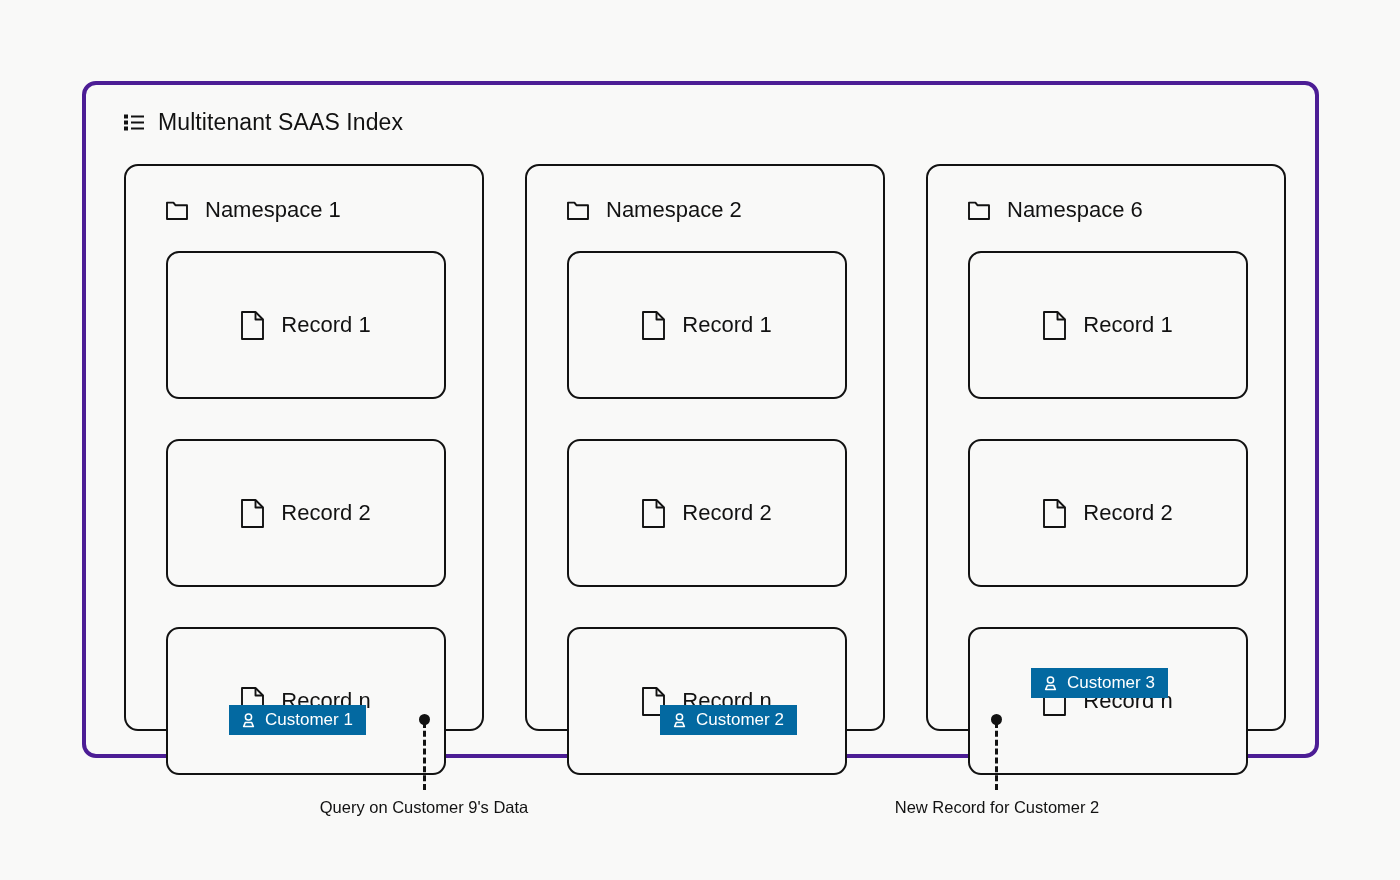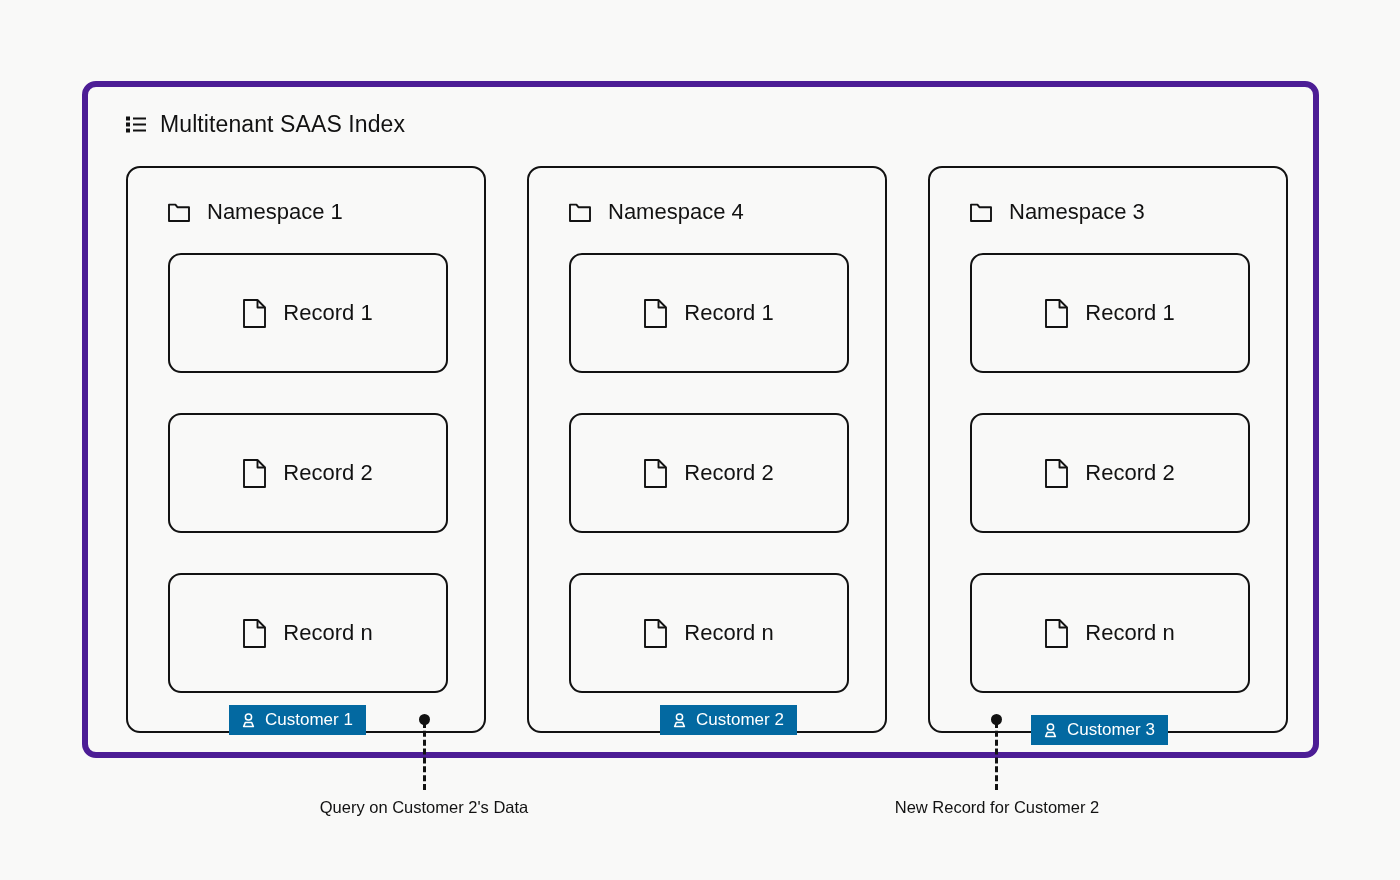--- a/index.html
+++ b/index.html
@@ -17,21 +17,21 @@
   }
 
   
   #index-container {
     position: absolute;
     left: 82px;
     top: 81px;
     width: 1237px;
     height: 677px;
     box-sizing: border-box;
-    border: 6px solid #4c1d95;
+    border: 4px solid #4c1d95;
     border-radius: 14px;
     background: #f9f9f8;
     z-index: 2;
   }
 
   #index-header {
     position: absolute;
     left: 38px;
     top: 24px;
     display: flex;
@@ -96,21 +96,21 @@
     left: 40px;
     top: 85px;
     display: flex;
     flex-direction: column;
     gap: 40px;
   }
 
   .record-card {
     box-sizing: border-box;
     width: 280px;
-    height: 120px;
+    height: 148px;
     border: 2px solid #121212;
     border-radius: 13px;
     background: #f9f9f8;
     display: flex;
     align-items: center;
     justify-content: center;
     gap: 17px;
   }
   .record-label {
     font-size: 22px;
@@ -145,21 +145,21 @@
     top: -1px;
   }
   .person-icon {
     width: 17px;
     height: 17px;
     display: block;
   }
 
   #badge-customer-1 { left: 229px; top: 705px; }
   #badge-customer-2 { left: 660px; top: 705px; }
-  #badge-customer-3 { left: 1031px; top: 715px; }
+  #badge-customer-3 { left: 1031px; top: 668px; }
 
   
   .conn-dot {
     position: absolute;
     width: 11px;
     height: 11px;
     border-radius: 50%;
     background: #121212;
     z-index: 5;
   }
@@ -247,21 +247,21 @@
       </div>
     </div>
 
     <div class="namespace">
       <div class="ns-header">
         <span>
           <svg class="folder-icon" viewBox="0 0 22 19" fill="none" xmlns="http://www.w3.org/2000/svg">
             <path d="M1 18V1.6h6.4l2 2.6H21V18H1Z" stroke="#121212" stroke-width="1.9" stroke-linejoin="round"></path>
           </svg>
         </span>
-        <span class="ns-title">Namespace 4</span>
+        <span class="ns-title">Namespace 2</span>
       </div>
       <div class="records">
         <div class="record-card">
           <span>
             <svg class="doc-icon" viewBox="0 0 23 29" fill="none" xmlns="http://www.w3.org/2000/svg">
               <path d="M1 1h13.5L22 8.5V28H1V1Z" stroke="#121212" stroke-width="1.9" stroke-linejoin="round"></path>
               <path d="M14.5 1v7.5H22" stroke="#121212" stroke-width="1.9" stroke-linejoin="round"></path>
             </svg>
           </span>
           <span class="record-label">Record 1</span>
@@ -287,21 +287,21 @@
       </div>
     </div>
 
     <div class="namespace">
       <div class="ns-header">
         <span>
           <svg class="folder-icon" viewBox="0 0 22 19" fill="none" xmlns="http://www.w3.org/2000/svg">
             <path d="M1 18V1.6h6.4l2 2.6H21V18H1Z" stroke="#121212" stroke-width="1.9" stroke-linejoin="round"></path>
           </svg>
         </span>
-        <span class="ns-title">Namespace 3</span>
+        <span class="ns-title">Namespace 6</span>
       </div>
       <div class="records">
         <div class="record-card">
           <span>
             <svg class="doc-icon" viewBox="0 0 23 29" fill="none" xmlns="http://www.w3.org/2000/svg">
               <path d="M1 1h13.5L22 8.5V28H1V1Z" stroke="#121212" stroke-width="1.9" stroke-linejoin="round"></path>
               <path d="M14.5 1v7.5H22" stroke="#121212" stroke-width="1.9" stroke-linejoin="round"></path>
             </svg>
           </span>
           <span class="record-label">Record 1</span>
@@ -359,14 +359,14 @@
       <circle cx="8.5" cy="5" r="3.1" stroke="#ffffff" stroke-width="1.5"></circle>
       <path d="M3.6 14.6 5.4 10.4h6.2l1.8 4.2H3.6Z" stroke="#ffffff" stroke-width="1.5" stroke-linejoin="round"></path>
     </svg>
   </span>
   <span class="customer-label">Customer 3</span>
 </div>
 
 <div class="callout-line" id="line-query"></div>
 <div class="callout-line" id="line-new-record"></div>
 
-<div class="callout-label" id="label-query">Query on Customer 2's Data</div>
+<div class="callout-label" id="label-query">Query on Customer 9's Data</div>
 <div class="callout-label" id="label-new-record">New Record for Customer 2</div>
 
 </body></html>

